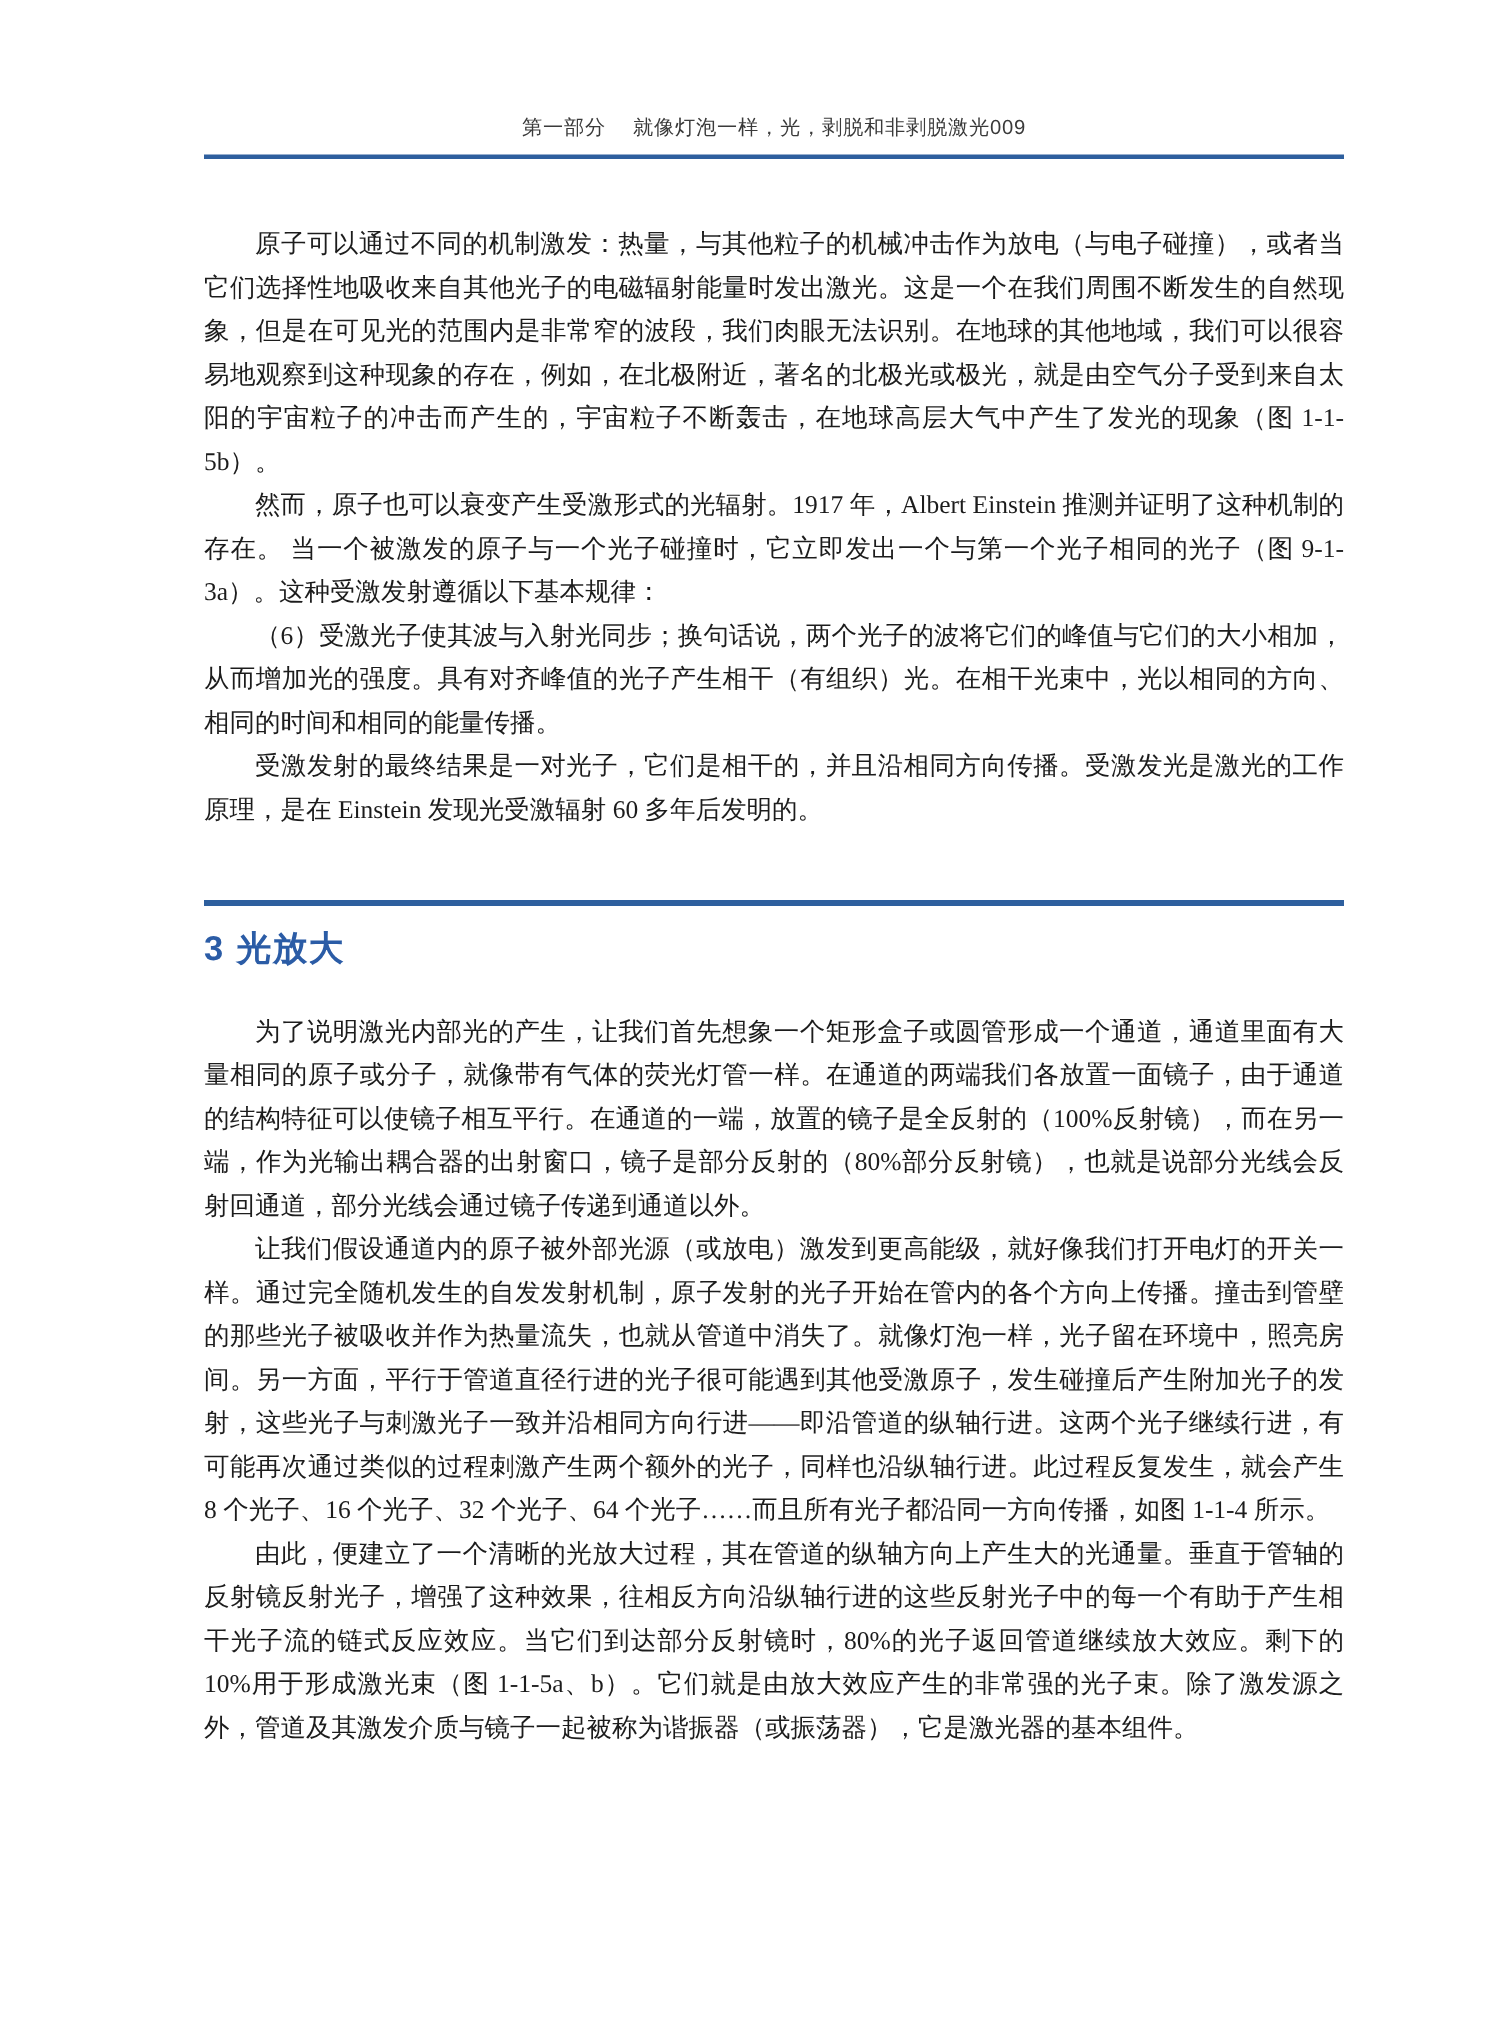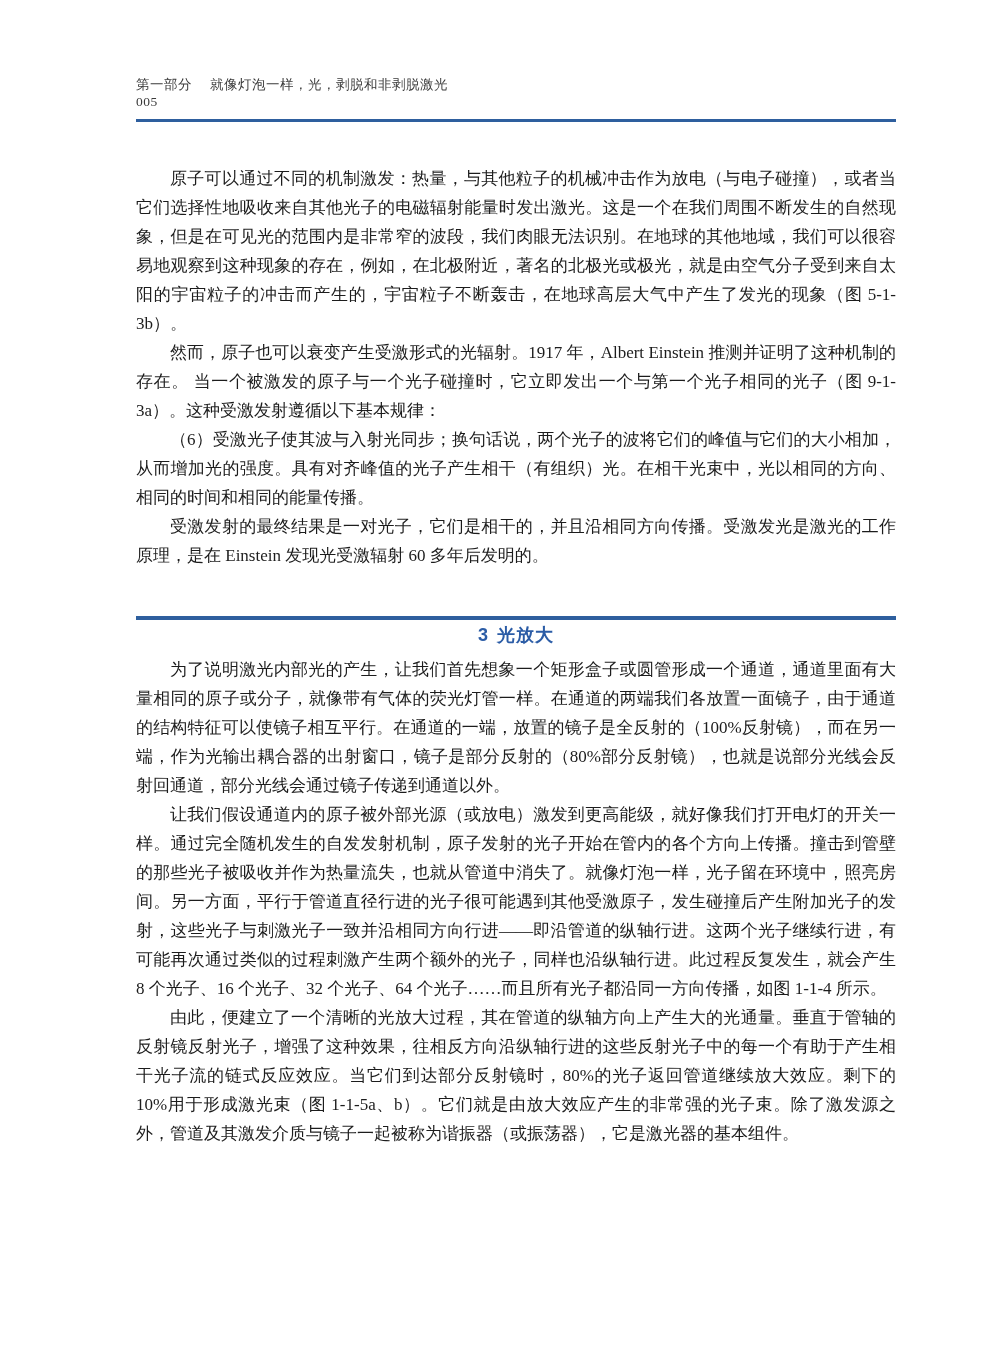--- a/index.html
+++ b/index.html
@@ -22,25 +22,24 @@
     position:absolute;
     left:136px;
     top:76px;
     width:760px;
   }
   
   .running-header{
     display:flex;
     justify-content:center;
     align-items:baseline;
-    font-family:Liberation Serif, serif;
+    font-family:Liberation Sans, sans-serif;
     font-size:13.5px;
     color:var(--header-text);
     letter-spacing:0.5px;
-    flex-direction:column;
   }
   .running-header .left{
     display:flex;
     gap:18px;
   }
   .header-rule{
     margin-top:9px;
     height:3px;
     background:var(--accent);
   }
@@ -55,57 +54,56 @@
     text-align:justify;
     text-indent:2em;
   }
   
   .section-rule{
     margin-top:46px;
     height:4px;
     background:var(--accent);
   }
   .section-heading{
-    margin-top:3px;
+    margin-top:13px;
     font-family:"Liberation Sans","DejaVu Sans",sans-serif;
     font-weight:bold;
-    font-size:18px;
+    font-size:23px;
     color:var(--heading);
     letter-spacing:1px;
-    text-align:center;
   }
   .section-heading .num{margin-right:8px;}
   .section-body{
-    margin-top:8px;
+    margin-top:25px;
     color:var(--text);
   }
   .section-body p{
     font-size:17px;
     line-height:29px;
     text-align:justify;
     text-indent:2em;
   }
 </style>
 </head>
 <body>
 
 <div class="page">
   <div class="content">
 
     <div class="running-header">
       <div class="left">
         <span>第一部分</span>
         <span>就像灯泡一样，光，剥脱和非剥脱激光</span>
       </div>
-      <span>005</span>
+      <span>009</span>
     </div>
     <div class="header-rule"></div>
 
     <div class="body-text">
-      <p>原子可以通过不同的机制激发：热量，与其他粒子的机械冲击作为放电（与电子碰撞），或者当它们选择性地吸收来自其他光子的电磁辐射能量时发出激光。这是一个在我们周围不断发生的自然现象，但是在可见光的范围内是非常窄的波段，我们肉眼无法识别。在地球的其他地域，我们可以很容易地观察到这种现象的存在，例如，在北极附近，著名的北极光或极光，就是由空气分子受到来自太阳的宇宙粒子的冲击而产生的，宇宙粒子不断轰击，在地球高层大气中产生了发光的现象（图 5-1-3b）。</p>
+      <p>原子可以通过不同的机制激发：热量，与其他粒子的机械冲击作为放电（与电子碰撞），或者当它们选择性地吸收来自其他光子的电磁辐射能量时发出激光。这是一个在我们周围不断发生的自然现象，但是在可见光的范围内是非常窄的波段，我们肉眼无法识别。在地球的其他地域，我们可以很容易地观察到这种现象的存在，例如，在北极附近，著名的北极光或极光，就是由空气分子受到来自太阳的宇宙粒子的冲击而产生的，宇宙粒子不断轰击，在地球高层大气中产生了发光的现象（图 1-1-5b）。</p>
       <p>然而，原子也可以衰变产生受激形式的光辐射。1917 年，Albert Einstein 推测并证明了这种机制的存在。 当一个被激发的原子与一个光子碰撞时，它立即发出一个与第一个光子相同的光子（图 9-1-3a）。这种受激发射遵循以下基本规律：</p>
       <p>（6）受激光子使其波与入射光同步；换句话说，两个光子的波将它们的峰值与它们的大小相加，从而增加光的强度。具有对齐峰值的光子产生相干（有组织）光。在相干光束中，光以相同的方向、相同的时间和相同的能量传播。</p>
       <p>受激发射的最终结果是一对光子，它们是相干的，并且沿相同方向传播。受激发光是激光的工作原理，是在 Einstein 发现光受激辐射 60 多年后发明的。</p>
     </div>
 
     <div class="section-rule"></div>
     <h2 class="section-heading">
       <span class="num">3</span><span>光放大</span>
     </h2>
 

